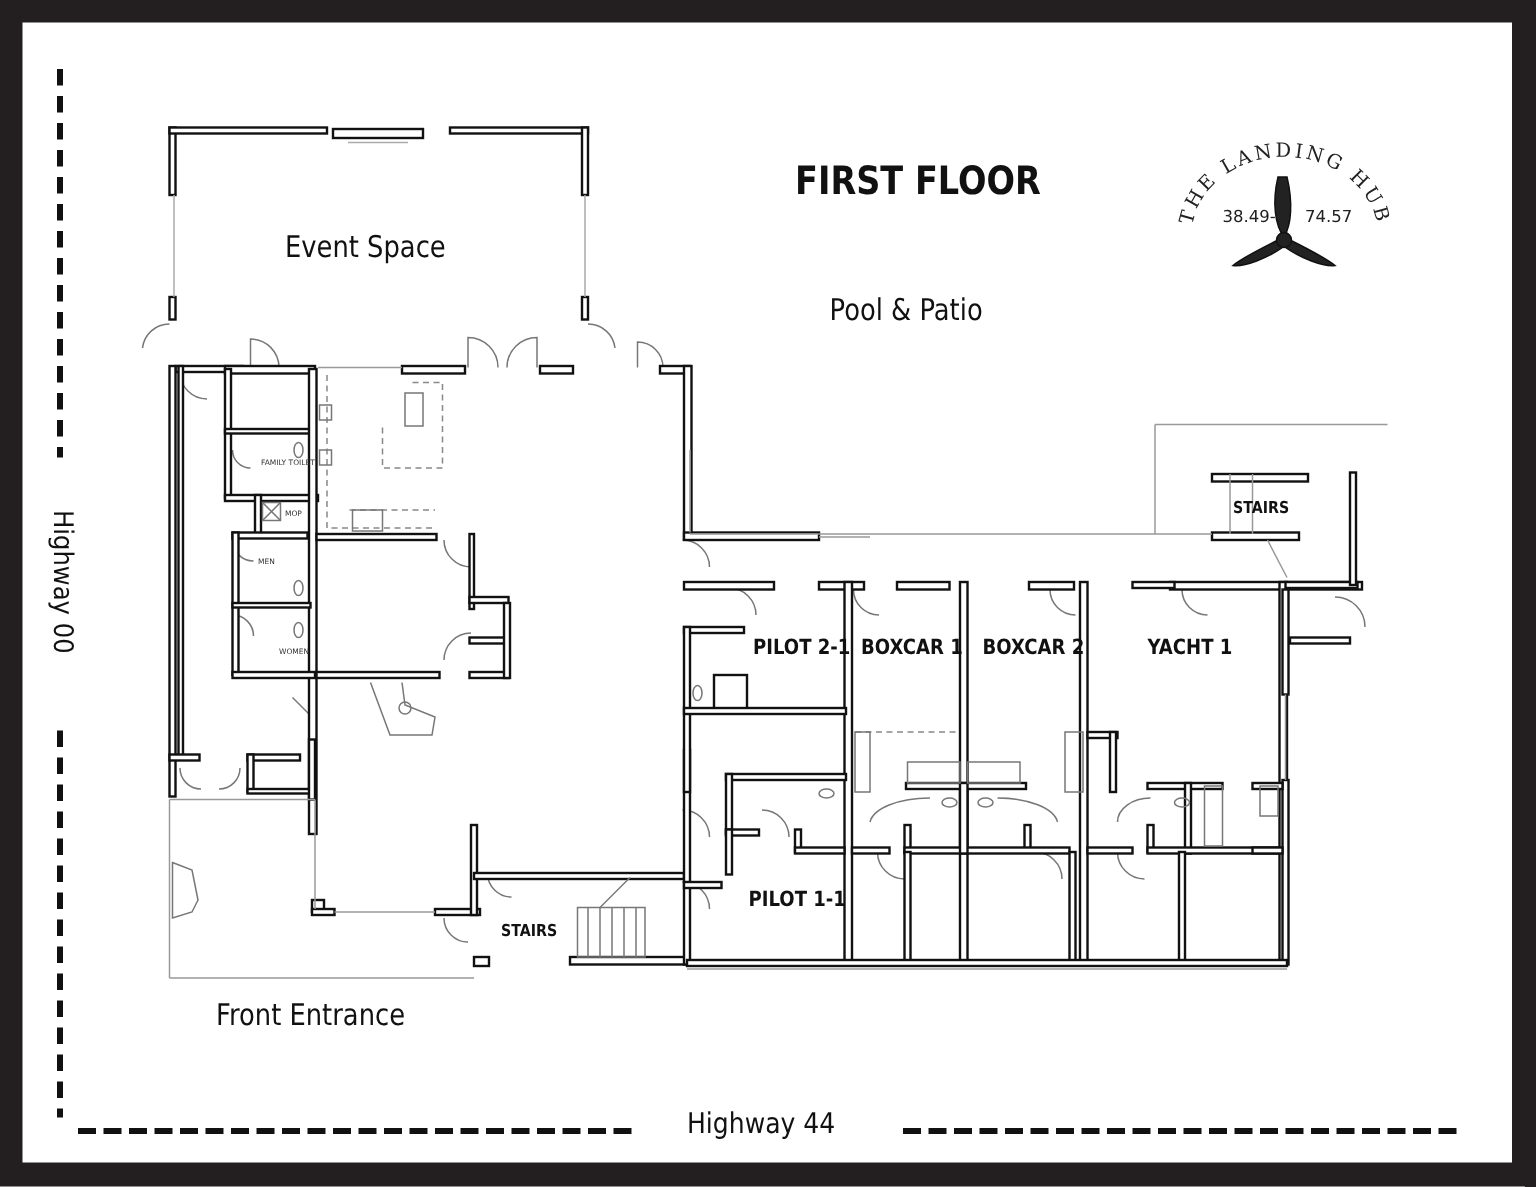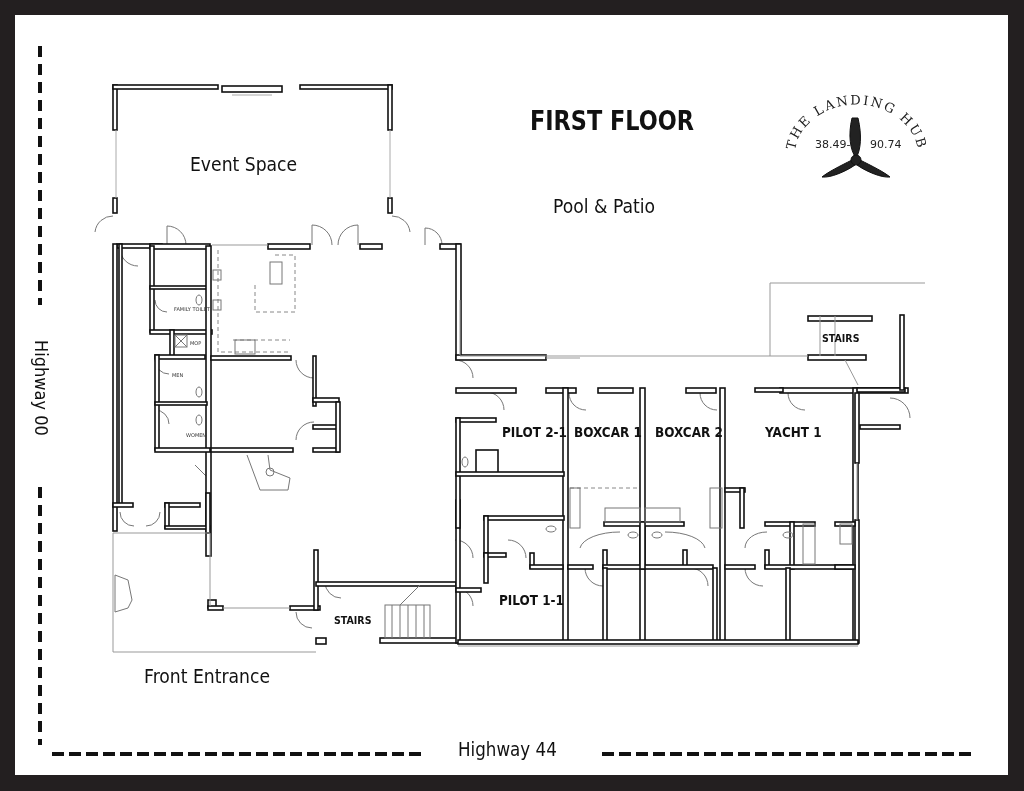--- a/index.html
+++ b/index.html
@@ -260,21 +260,21 @@
   <path id="logoArc" d="M795 150 A62 52 0 0 1 918 150" fill="none" stroke="none"></path>
   <text font-family="DejaVu Serif, serif" font-size="13" letter-spacing="2" fill="#222">
     <textPath href="#logoArc" startOffset="50%" text-anchor="middle">THE LANDING HUB</textPath>
   </text>
 </svg>
 
 <div class="lbl title">FIRST FLOOR</div>
 
 <div class="logo">
   <span class="logo-coord" style="left:35px;">38.49-</span>
-  <span class="logo-coord" style="left:90px;">90.74</span>
+  <span class="logo-coord" style="left:90px;">74.57</span>
 </div>
 
 <div class="lbl area" style="left:190px;top:152px;">Event Space</div>
 <div class="lbl area" style="left:553px;top:194px;">Pool &amp; Patio</div>
 <div class="lbl area" style="left:144px;top:664px;">Front Entrance</div>
 
 <div class="lbl hw-left">Highway 00</div>
 <div class="lbl hw-bottom">Highway 44</div>
 
 <div class="lbl room" style="left:502px;top:424px;">PILOT 2-1</div>

